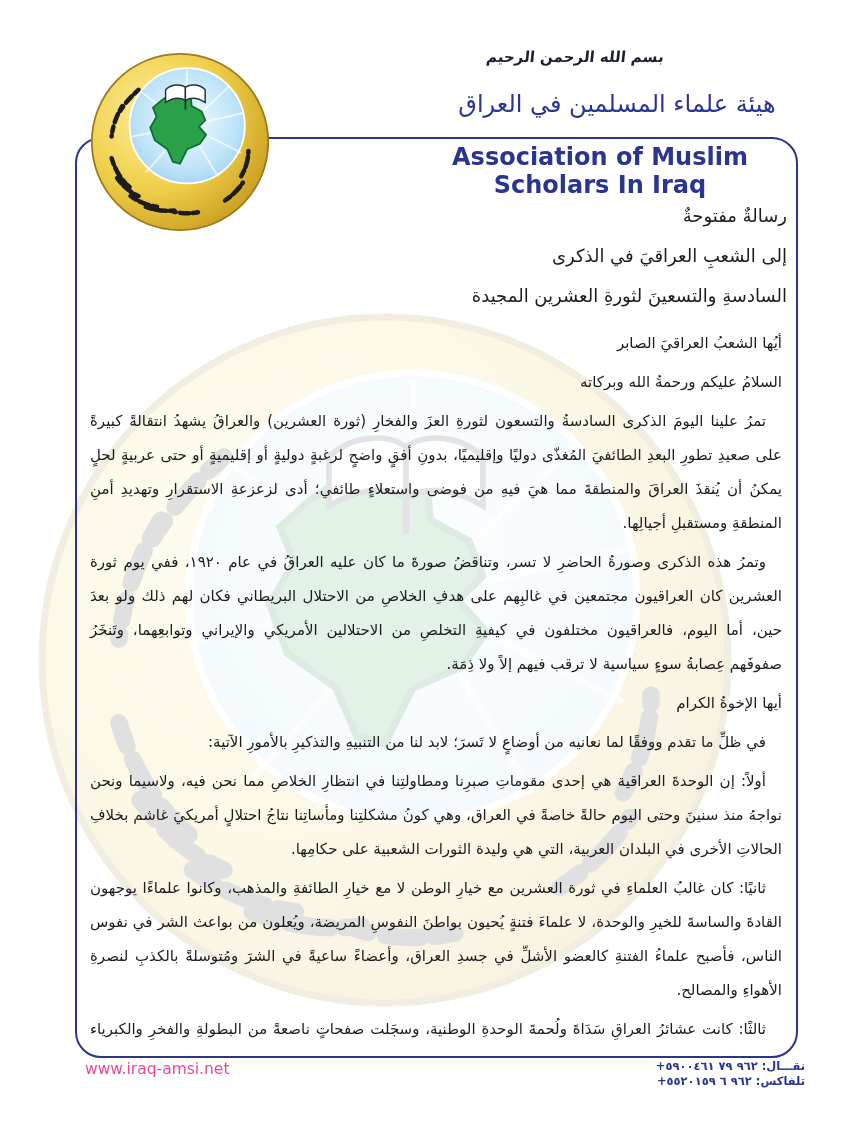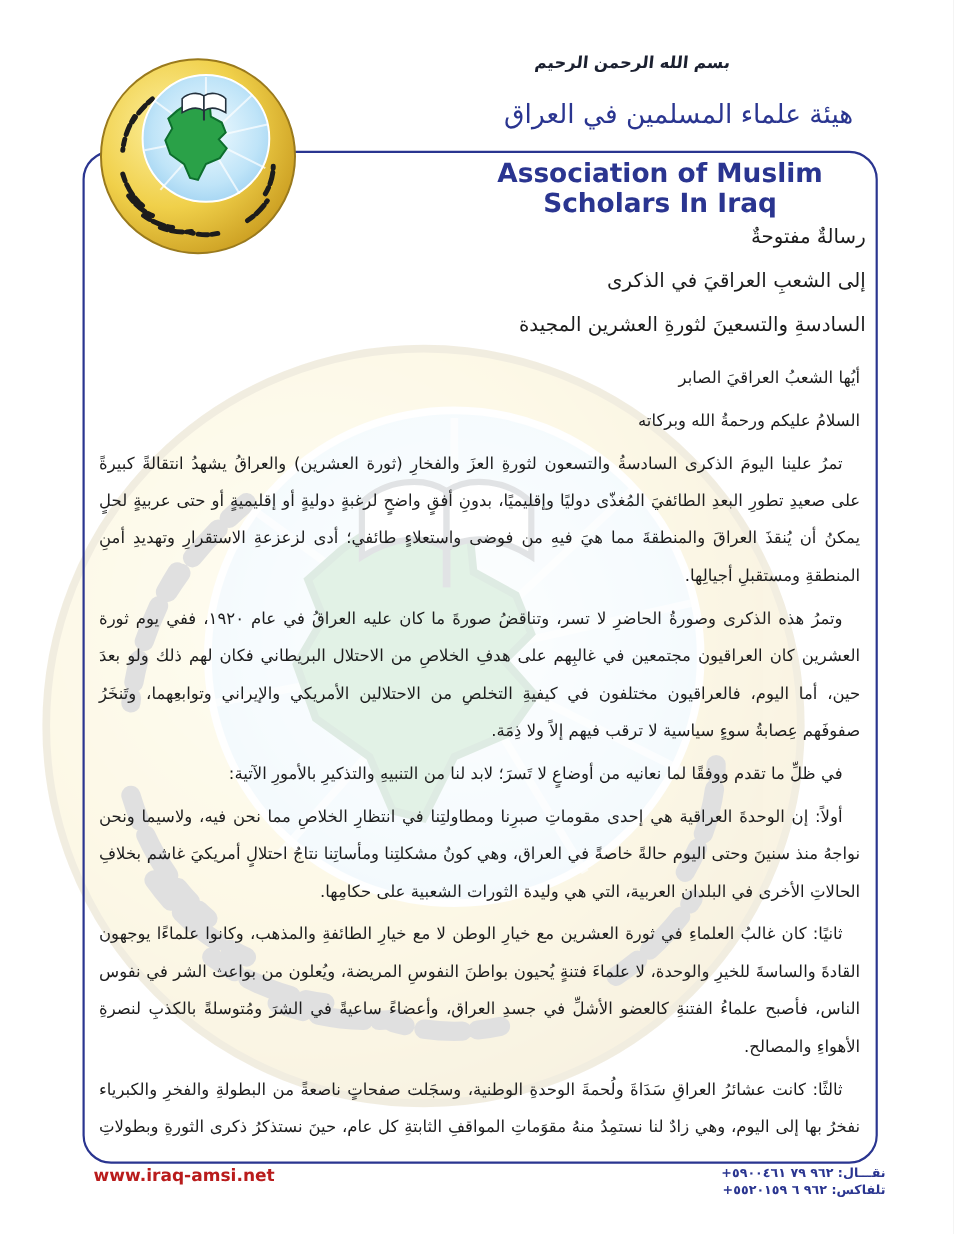--- a/index.html
+++ b/index.html
@@ -45,21 +45,21 @@
     direction:rtl;z-index:2;font-size:15px;line-height:34px;overflow:hidden;
   }
   .letter-title{ font-size:18px;line-height:40px;margin:4px 0 10px 0;font-weight:400;}
   .salutation{margin-top:10px;}
   .content p{margin:5px;text-align:justify;}
   .content p.indent{text-indent:16px;}
   .brothers-heading{margin-top:8px;}
   
   .footer-left{
     position:absolute;left:85px;top:1058px;z-index:2;
-    color:#b91c1c;font-size:15.5px;line-height:23px;font-weight:700;
+    color:#ec4899;font-size:15.5px;line-height:23px;font-weight:400;
   }
   .footer-right{
     position:absolute;right:62px;top:1059px;z-index:2;direction:rtl;text-align:right;
     color:#2a3590;font-size:11.5px;line-height:15px;font-weight:bold;
   }
   .footer-right .num{direction:ltr;unicode-bidi:embed;letter-spacing:1px;margin-top:27px;}
 </style>
 </head>
 <body>
 
@@ -125,20 +125,21 @@
       <div>إلى الشعبِ العراقيَ في الذكرى</div>
       <div>السادسةِ والتسعينَ لثورةِ العشرين المجيدة</div>
     </div>
 
     <p class="salutation">أيُها الشعبُ العراقيَ الصابر</p>
     <p>السلامُ عليكم ورحمةُ الله وبركاته</p>
 
     <p class="indent">تمرُ علينا اليومَ الذكرى السادسةُ والتسعون لثورةِ العزَ والفخارِ (ثورة العشرين) والعراقُ يشهدُ انتقالةً كبيرةً على صعيدِ تطورِ البعدِ الطائفيَ المُغذّى دوليًا وإقليميًا، بدونِ أفقٍ واضحٍ لرغبةٍ دوليةٍ أو إقليميةٍ أو حتى عربيةٍ لحلٍ يمكنُ أن يُنقذَ العراقَ والمنطقةَ مما هيَ فيهِ من فوضى واستعلاءٍ طائفي؛ أدى لزعزعةِ الاستقرارِ وتهديدِ أمنِ المنطقةِ ومستقبلِ أجيالِها.</p>
     <p class="indent">وتمرُ هذه الذكرى وصورةُ الحاضرِ لا تسر، وتناقضُ صورةَ ما كان عليه العراقُ في عام ١٩٢٠، ففي يوم ثورة العشرين كان العراقيون مجتمعين في غالبِهم على هدفِ الخلاصِ من الاحتلال البريطاني فكان لهم ذلك ولو بعدَ حين، أما اليوم، فالعراقيون مختلفون في كيفيةِ التخلصِ من الاحتلالين الأمريكي والإيراني وتوابعِهما، وتَنخَرُ صفوفَهم عِصابةُ سوءٍ سياسية لا ترقب فيهم إلاً ولا ذِمَة.</p>
 
+    <p class="brothers-heading">أيها الإخوةُ الكرام</p>
     <p class="indent">في ظلِّ ما تقدم ووفقًا لما نعانيه من أوضاعٍ لا تَسرَ؛ لابد لنا من التنبيهِ والتذكيرِ بالأمورِ الآتية:</p>
 
     <p class="indent">أولاً: إن الوحدةَ العراقية هي إحدى مقوماتِ صبرِنا ومطاولتِنا في انتظارِ الخلاصِ مما نحن فيه، ولاسيما ونحن نواجهُ منذ سنينَ وحتى اليوم حالةً خاصةً في العراق، وهي كونُ مشكلتِنا ومأساتِنا نتاجُ احتلالٍ أمريكيَ غاشم بخلافِ الحالاتِ الأخرى في البلدان العربية، التي هي وليدة الثورات الشعبية على حكامِها.</p>
     <p class="indent">ثانيًا: كان غالبُ العلماءِ في ثورة العشرين مع خيارِ الوطن لا مع خيارِ الطائفةِ والمذهب، وكانوا علماءًا يوجهون القادةَ والساسةَ للخيرِ والوحدة، لا علماءَ فتنةٍ يُحيون بواطنَ النفوسِ المريضة، ويُعلون من بواعث الشر في نفوس الناس، فأصبح علماءُ الفتنةِ كالعضو الأشلِّ في جسدِ العراق، وأعضاءً ساعيةً في الشرَ ومُتوسلةً بالكذبِ لنصرةِ الأهواءِ والمصالح.</p>
     <p class="indent">ثالثًا: كانت عشائرُ العراقِ سَدَاةَ ولُحمةَ الوحدةِ الوطنية، وسجَلت صفحاتٍ ناصعةً من البطولةِ والفخرِ والكبرياء نفخرُ بها إلى اليوم، وهي زادٌ لنا نستمِدُ منهُ مقوَماتِ المواقفِ الثابتةِ كل عام، حينَ نستذكرُ ذكرى الثورةِ وبطولاتِ عشــائرِها، الــذين نستنهضُ همَمَهم اليوم؛ لإعـــادةِ مجدِ آبائِهم وفخارِ أجـــدادِهم: فيا أحـــفادَ (الظوالم) و(آل فتــلة)</p>
   </div>
 
   <div class="footer-left">
     <div>www.iraq-amsi.net</div>
   </div>

